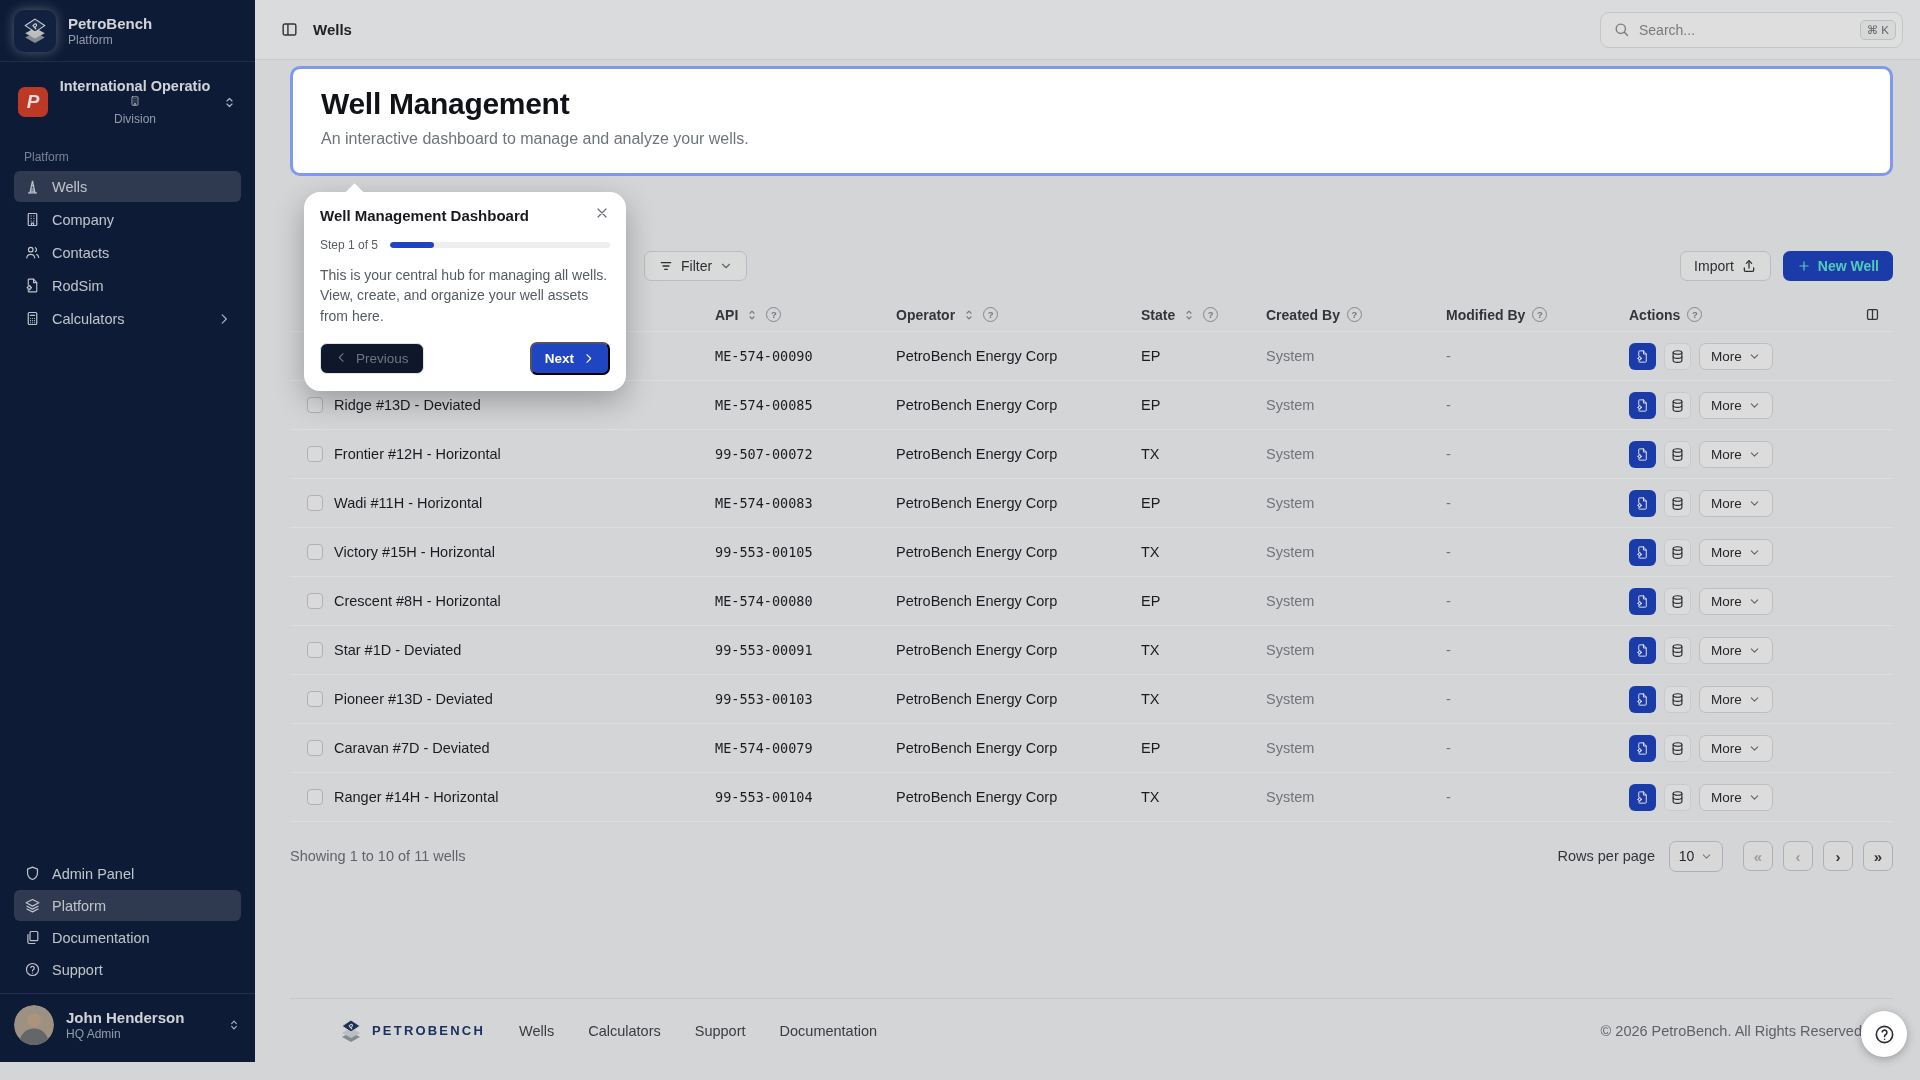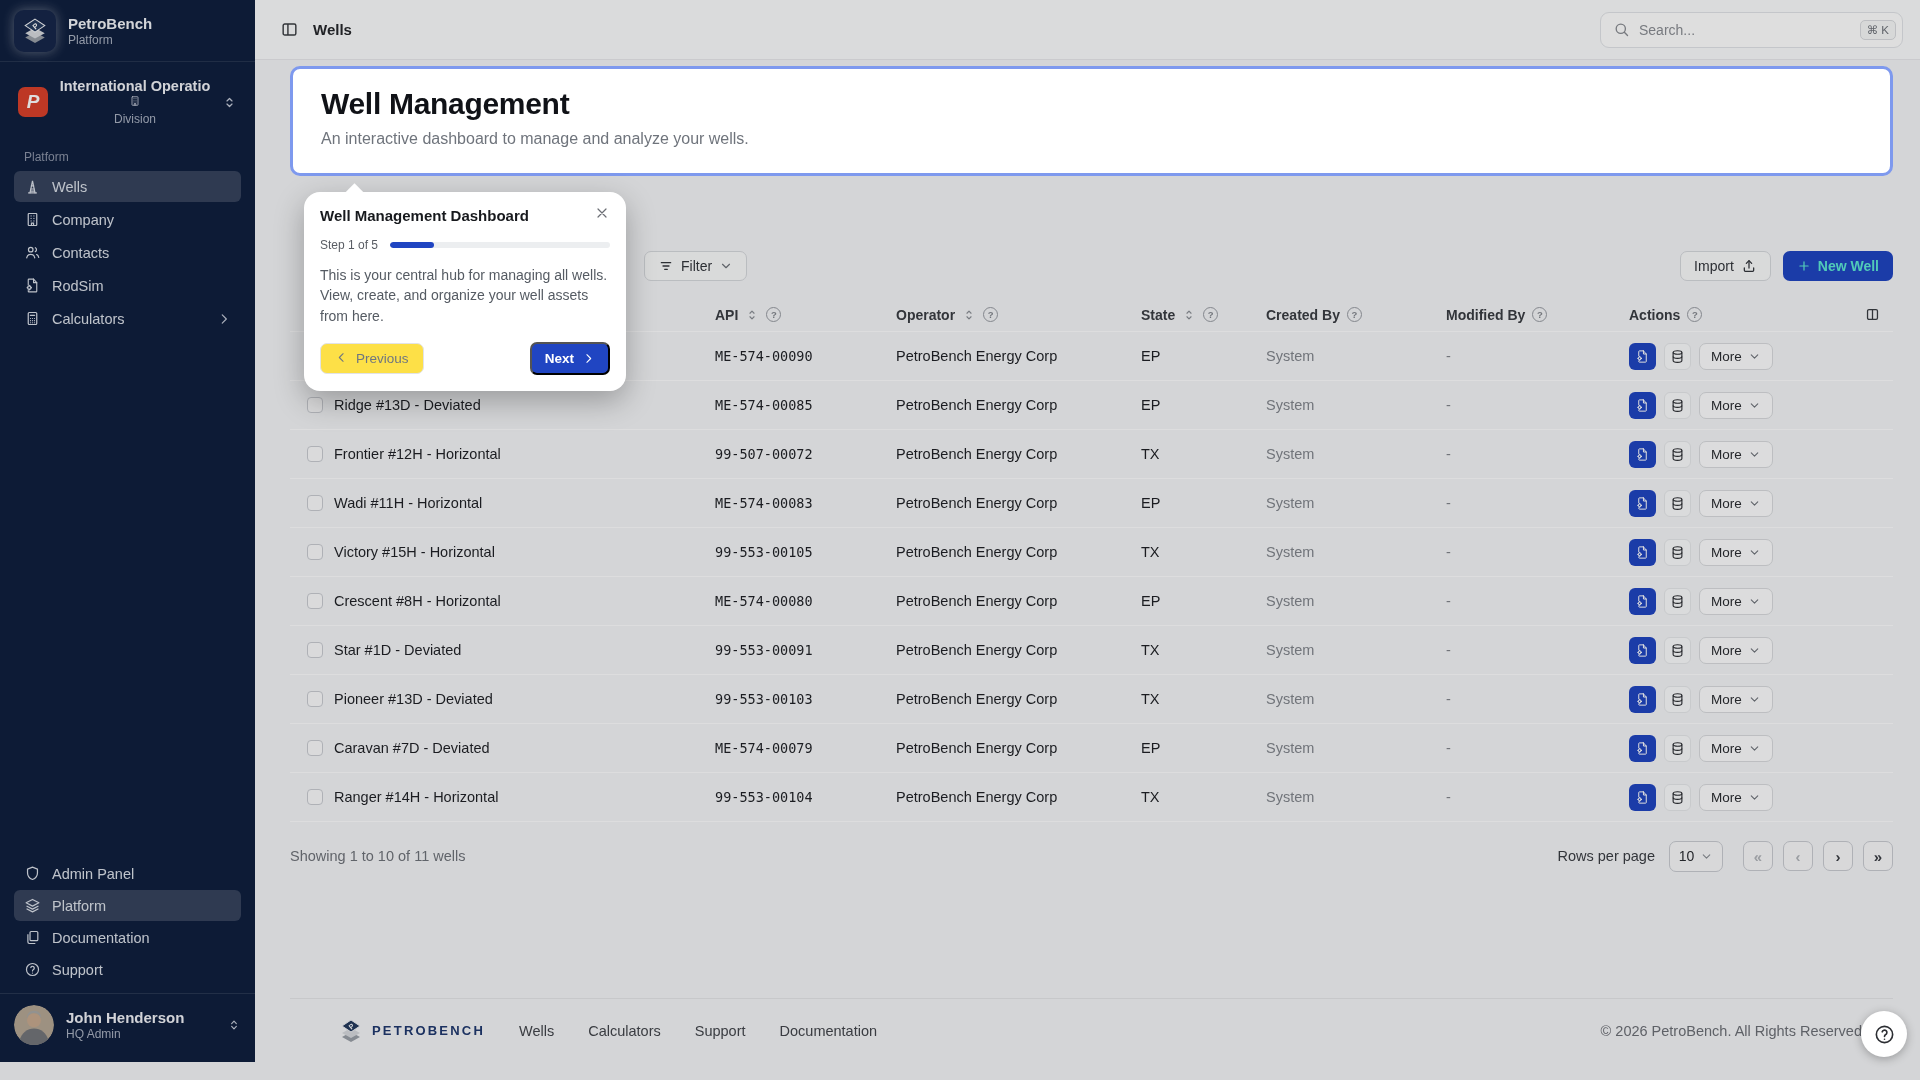--- a/index.html
+++ b/index.html
@@ -94,21 +94,21 @@
   .tour::before { content:""; position:absolute; top:-6px; left:44px; width:13px; height:13px; background:#fff; transform:rotate(45deg); }
   .tour-head { display:flex; align-items:flex-start; }
   .tour-title { font-size:15px; font-weight:700; color:#17191d; }
   .tour-close { margin-left:auto; color:#6b6e74; cursor:pointer; line-height:1; margin-top:-2px; }
   .tour-step { display:flex; align-items:center; gap:12px; margin-top:14px; }
   .step-label { font-size:12px; color:#595d64; white-space:nowrap; }
   .progress { flex:1; height:6px; background:#eceef0; border-radius:4px; overflow:hidden; }
   .progress > div { height:100%; background:var(--accent); border-radius:4px; }
   .tour-body { font-size:14px; color:#555b63; line-height:1.45; margin-top:13px; }
   .tour-btns { display:flex; align-items:center; margin-top:16px; }
-  .tour-prev { border:1px solid #e2e3e6; border-radius:7px; background:#fde047; color:#6f7680; font-size:13.5px; padding:7px 14px; display:inline-flex; gap:8px; cursor:pointer; }
+  .tour-prev { border:1px solid #e2e3e6; border-radius:7px; background:#0f172a; color:#6f7680; font-size:13.5px; padding:7px 14px; display:inline-flex; gap:8px; cursor:pointer; }
   .tour-next { margin-left:auto; background:var(--accent); border-radius:7px; color:#fff; font-size:13.5px; font-weight:600; padding:7px 13px; display:inline-flex; align-items:center; gap:8px; cursor:pointer; }
 
   .fab { position:fixed; right:13px; bottom:23px; width:46px; height:46px; border-radius:50%; background:#ffffff; box-shadow:0 2px 10px rgba(0,0,0,0.28); display:flex; align-items:center; justify-content:center; z-index:80; color:#2c2e33; cursor:pointer; }
 </style>
 </head>
 <body>
 
 <svg width="0" height="0" style="position:absolute">
   <defs>
     <g id="i-logo">

